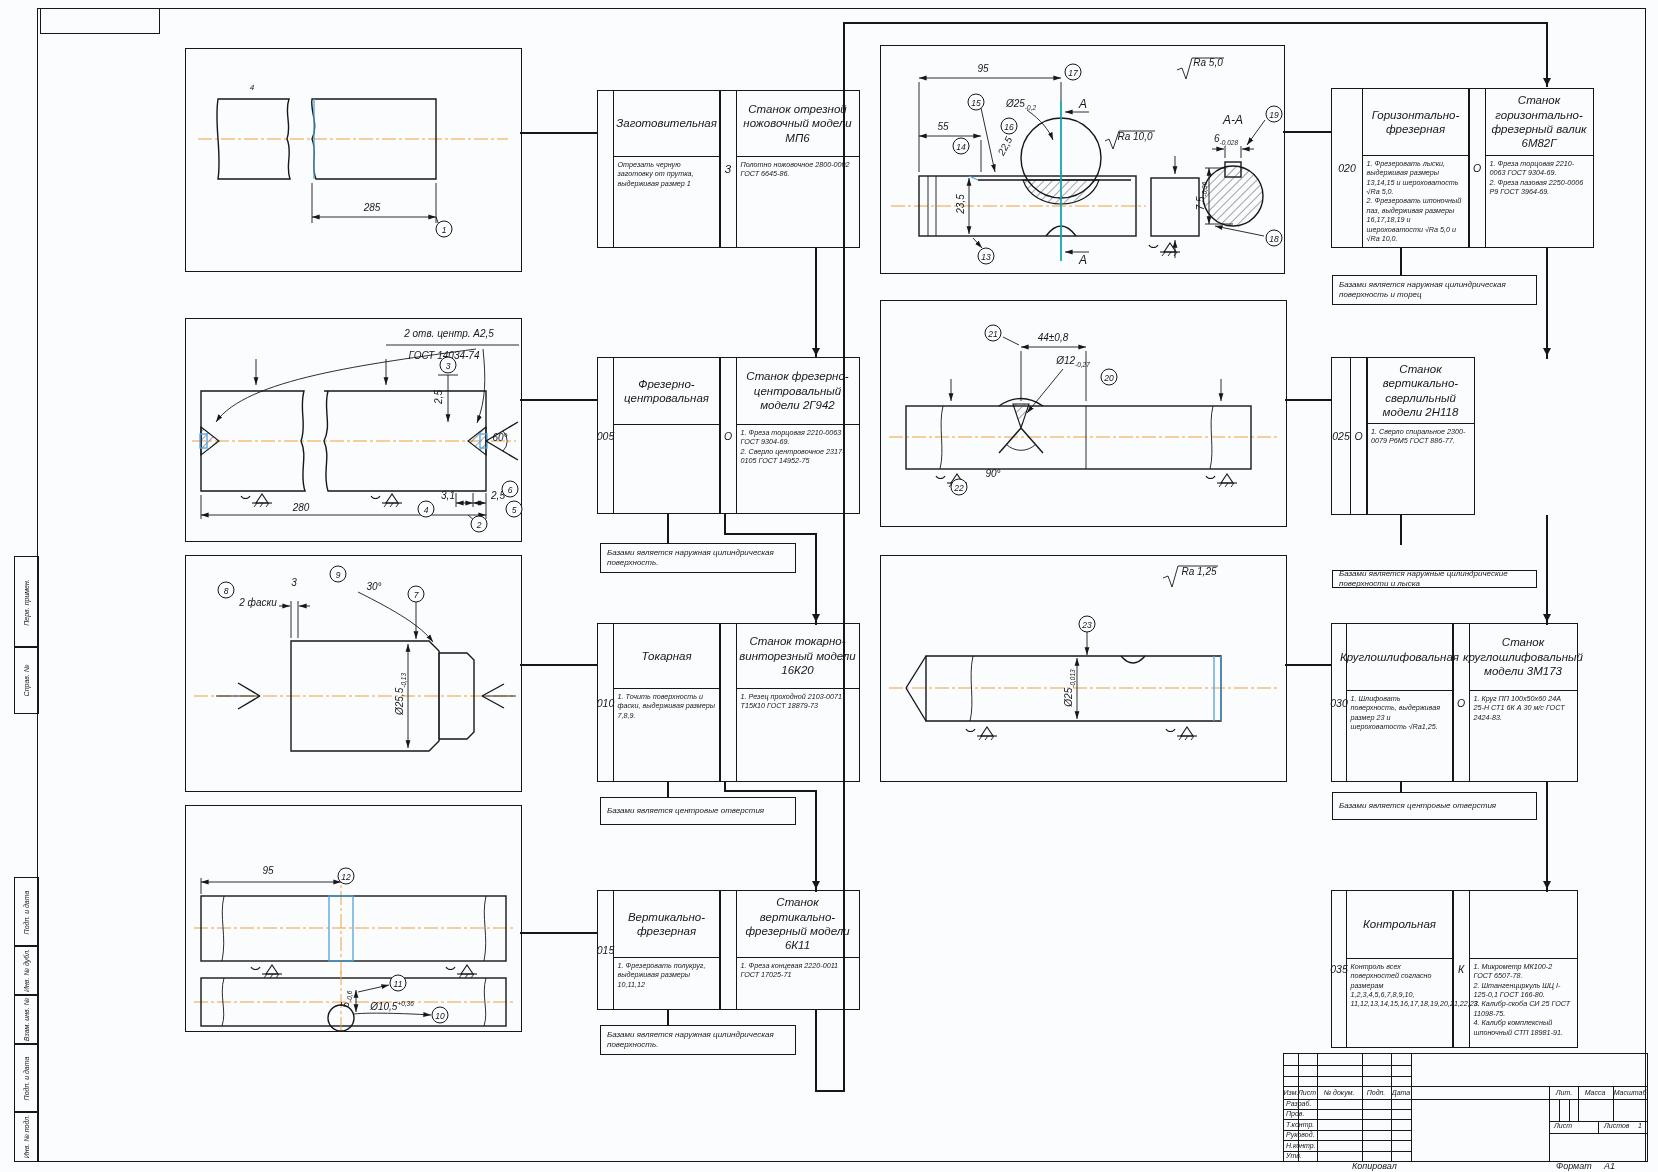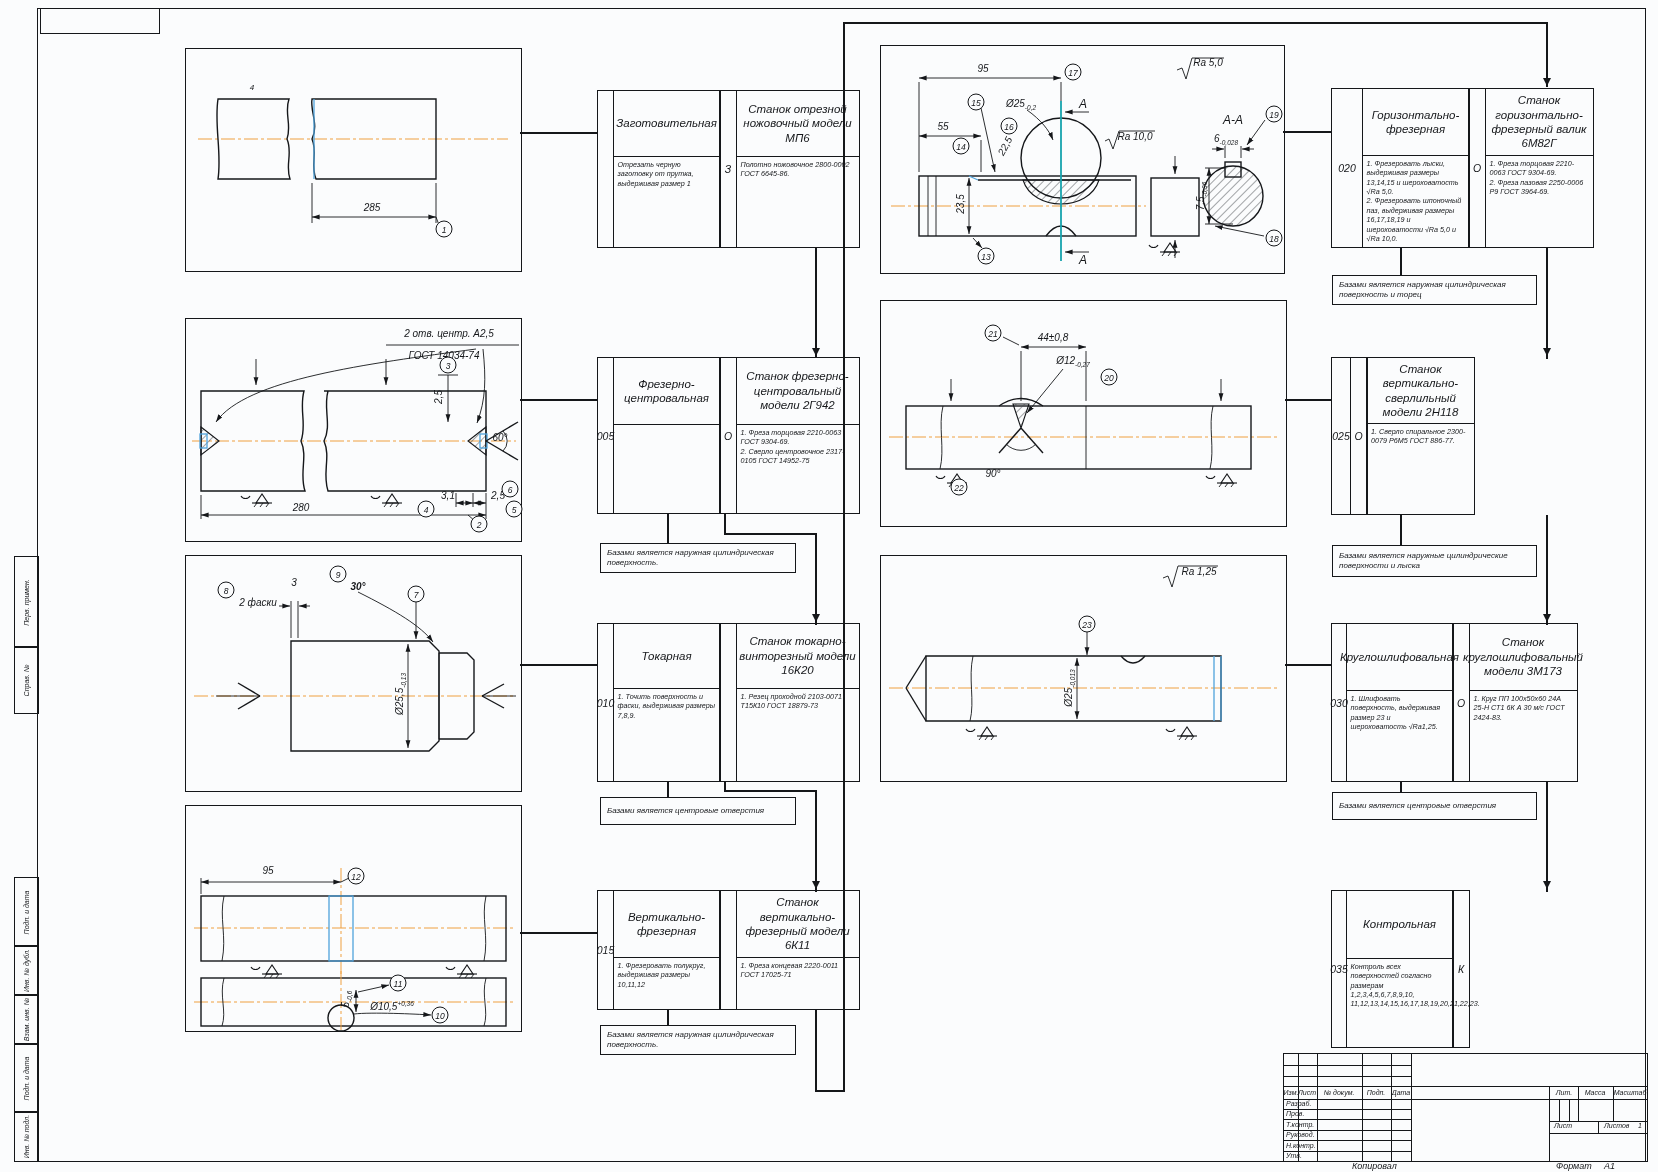--- a/index.html
+++ b/index.html
@@ -184,21 +184,21 @@
       <line class="tn" x1="112" y1="45" x2="112" y2="82"></line>
       <line class="dl2" x1="93" y1="50" x2="104" y2="50"></line>
       <line class="dl2" x1="124" y1="50" x2="113" y2="50"></line>
       <path class="dl2" d="M172,36 C210,55 235,70 247,86"></path>
       <line class="dl2" x1="230" y1="46" x2="230" y2="83"></line>
       <line class="dl" x1="222" y1="88" x2="222" y2="192"></line>
     </svg>
     <div class="ovl">
         <div class="dim" style="left: 108px; top: 26px; transform: translate(-50%, -50%) rotate(0deg);">3</div>
         <div class="dim" style="left: 72px; top: 46px; transform: translate(-50%, -50%) rotate(0deg);">2 фаски</div>
-        <div class="dim" style="left: 172px; top: 30px; transform: translate(-50%, -50%) rotate(0deg); font-weight: bold;">30°</div>
+        <div class="dim" style="left: 188px; top: 30px; transform: translate(-50%, -50%) rotate(0deg);">30°</div>
         <div class="dim" style="left: 214px; top: 138px; transform: translate(-50%, -50%) rotate(-90deg);">Ø25,5<sub>-0,13</sub></div>
         <div class="bal" style="left: 40px; top: 34px;">8</div>
         <div class="bal" style="left: 152px; top: 18px;">9</div>
         <div class="bal" style="left: 230px; top: 38px;">7</div>
       </div>
   </div>
 
   <div class="sk" style="left:185px;top:805px;width:335px;height:225px">
     <svg viewBox="0 0 335 225" width="335" height="225">
       <line class="cl" x1="8" y1="122" x2="328" y2="122"></line>
@@ -219,21 +219,21 @@
       <line class="cl" x1="155" y1="165" x2="155" y2="224"></line>
       <circle class="ln" cx="155" cy="212" r="13"></circle>
       <line class="dl" x1="170" y1="184" x2="170" y2="206"></line>
       <line class="dl2" x1="172" y1="186" x2="203" y2="179"></line>
       <path class="dl2" d="M168,208 C185,206 230,208 245,209"></path>
     </svg>
     <div class="ovl">
         <div class="dim" style="left: 82px; top: 64px; transform: translate(-50%, -50%) rotate(0deg);">95</div>
         <div class="dim" style="left: 160px; top: 193px; transform: translate(-50%, -50%) rotate(-90deg);">5<sub>-0,6</sub></div>
         <div class="dim" style="left: 206px; top: 200px; transform: translate(-50%, -50%) rotate(0deg);">Ø10,5<sup>+0,36</sup></div>
-        <div class="bal" style="left: 170px; top: 70px;">12</div>
+        <div class="bal" style="left: 160px; top: 70px;">12</div>
         <div class="bal" style="left: 212px; top: 177px;">11</div>
         <div class="bal" style="left: 254px; top: 209px;">10</div>
       </div>
   </div>
 
   <div class="sk" style="left:880px;top:45px;width:403px;height:227px">
     <svg viewBox="0 0 403 227" width="403" height="227">
       <path class="tn" d="M296,24 l5,-2 4,11 6,-21 h32"></path>
       <path class="tn" d="M224,95 l4,-2 4,10 6,-18 h36"></path>
       <line class="cl" x1="10" y1="160" x2="265" y2="160"></line>
@@ -440,27 +440,34 @@
     </div>
   </div>
 
   <div class="op" style="left:1331px;top:890px;height:158px">
     <div class="c nq" style="width:16px">035</div>
     <div class="c mainc" style="width:108px">
       <div class="t preline" style="height:68px">Контрольная</div>
       <div class="s preline">Контроль всех поверхностей согласно размерам 1,2,3,4,5,6,7,8,9,10, 11,12,13,14,15,16,17,18,19,20,21,22,23.</div>
     </div>
     <div class="c nq" style="width:18px">К</div>
+    <div class="c mainc" style="width:109px">
+      <div class="t preline" style="height:68px"></div>
+      <div class="s preline">1. Микрометр МК100-2 ГОСТ 6507-78.
+2. Штангенциркуль ШЦ I-125-0,1 ГОСТ 166-80.
+3. Калибр-скоба СИ 25 ГОСТ 11098-75.
+4. Калибр комплексный шпоночный СТП 18981-91.</div>
+    </div>
   </div>
 
   <div class="note preline" style="left:600px;top:543px;width:196px;height:30px">Базами является наружная цилиндрическая поверхность.</div>
   <div class="note preline" style="left:600px;top:797px;width:196px;height:28px">Базами является центровые отверстия</div>
   <div class="note preline" style="left:600px;top:1025px;width:196px;height:30px">Базами является наружная цилиндрическая поверхность.</div>
   <div class="note preline" style="left:1332px;top:275px;width:205px;height:30px">Базами является наружная цилиндрическая поверхность и торец</div>
-  <div class="note preline" style="left:1332px;top:545px;width:205px;height:32px">Базами является наружные цилиндрические поверхности и лыска</div>
+  <div class="note preline" style="left:1332px;top:570px;width:205px;height:18px">Базами является наружные цилиндрические поверхности и лыска</div>
   <div class="note preline" style="left:1332px;top:792px;width:205px;height:28px">Базами является центровые отверстия</div>
 
   <div id="connectors">
       <div class="cx" style="left: 520px; top: 132px; width: 77px; height: 2px;"></div>
       <div class="cx" style="left: 815px; top: 248px; width: 2px; height: 109px;"></div>
       <div class="cx" style="left: 520px; top: 399px; width: 77px; height: 2px;"></div>
       <div class="cx" style="left: 667px; top: 514px; width: 2px; height: 29px;"></div>
       <div class="cx" style="left: 724px; top: 514px; width: 2px; height: 21px;"></div>
       <div class="cx" style="left: 724px; top: 533px; width: 93px; height: 2px;"></div>
       <div class="cx" style="left: 815px; top: 533px; width: 2px; height: 92px;"></div>

